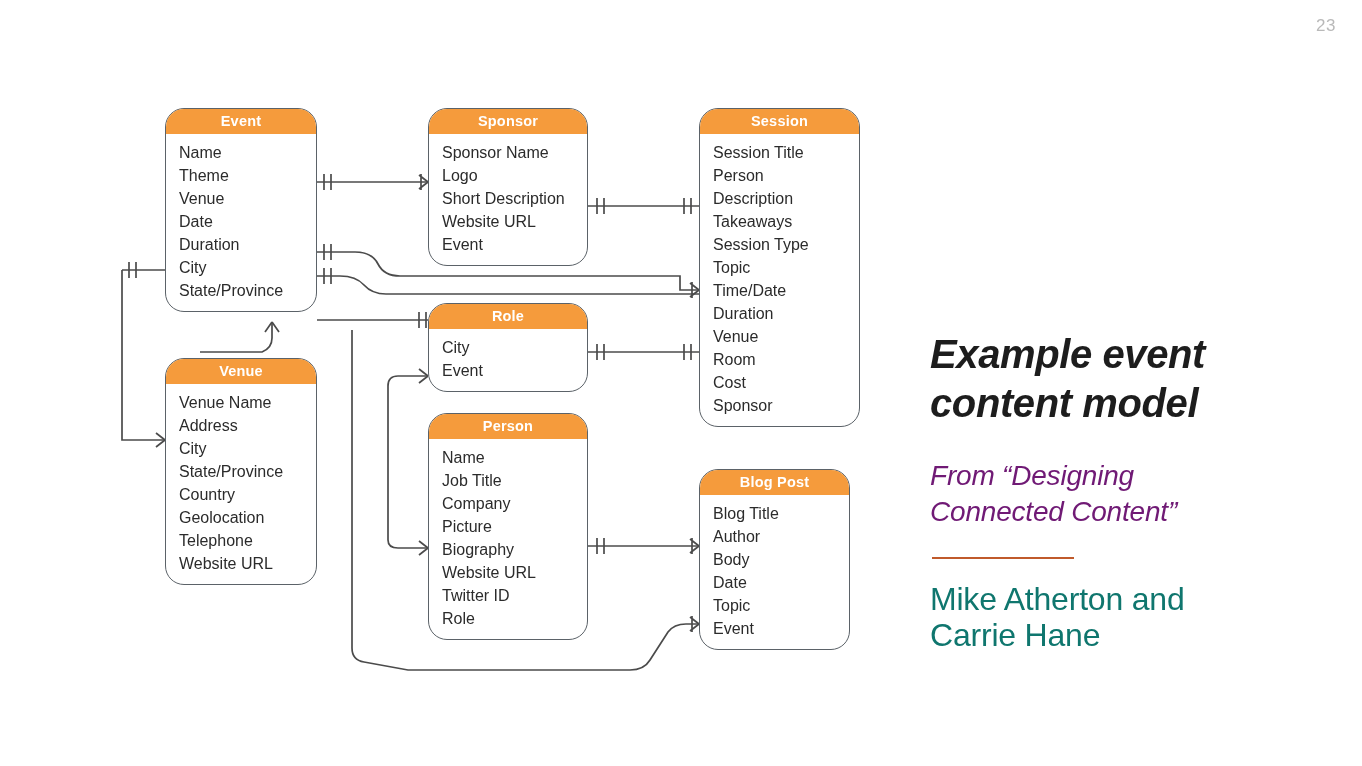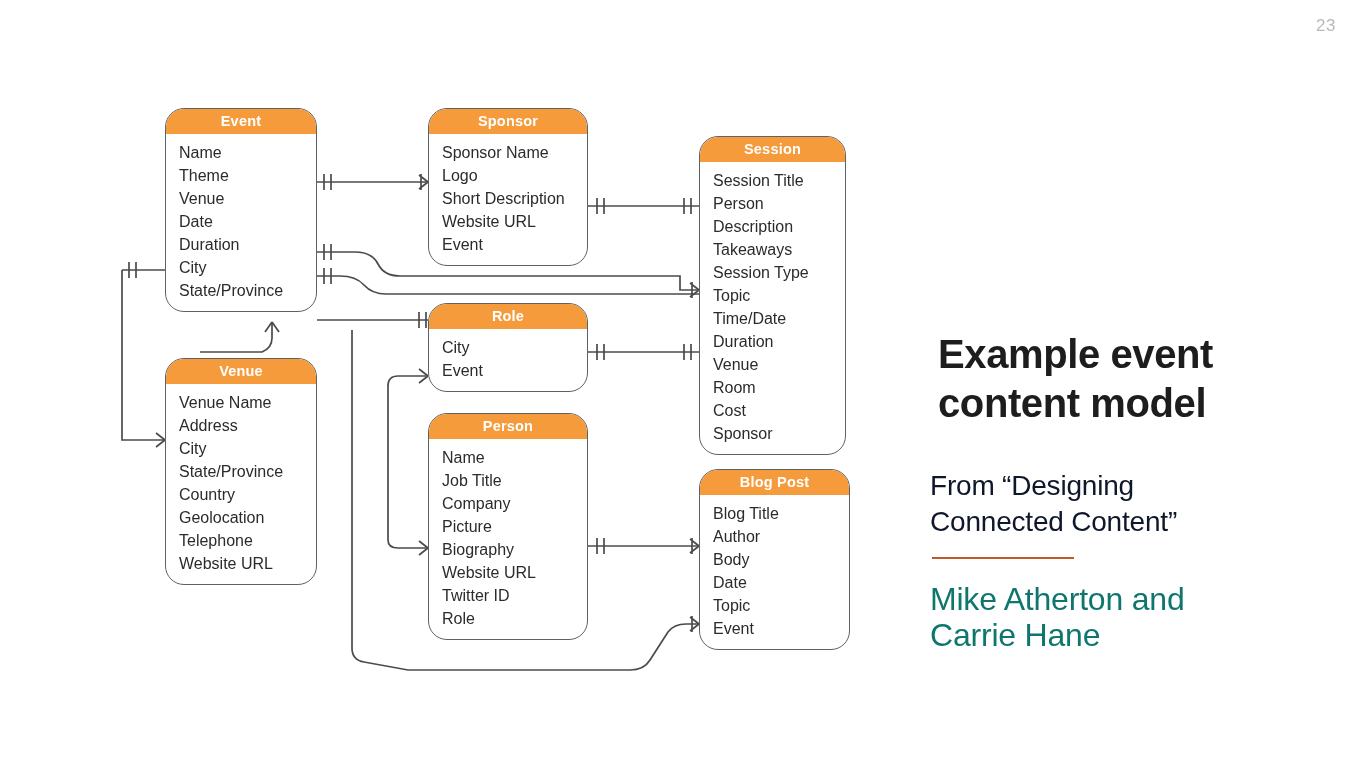--- a/index.html
+++ b/index.html
@@ -73,37 +73,39 @@
   #right {
     position: absolute;
     left: 930px;
     top: 0;
     width: 400px;
     height: 766px;
   }
   .headline {
     position: absolute;
     top: 330px;
-    left: 8px;
+    left: 0;
     width: 360px;
     font-size: 40px;
     line-height: 49px;
     font-weight: bold;
     color: #1d1d1d;
     letter-spacing: -0.4px;
+    font-style: italic;
   }
   .subhead {
     position: absolute;
-    top: 468px;
+    top: 458px;
     left: 0;
     width: 340px;
     font-size: 28px;
     line-height: 36px;
-    color: #0f172a;
+    color: #701a75;
     letter-spacing: -0.2px;
+    font-style: italic;
   }
   .rule {
     position: absolute;
     top: 557px;
     left: 2px;
     width: 142px;
     height: 2px;
     background: #c05a2b;
   }
   .authors {
@@ -199,21 +201,21 @@
       <div class="entity-title">Sponsor</div>
       <div class="entity-fields">
         <div class="entity-field">Sponsor Name</div>
         <div class="entity-field">Logo</div>
         <div class="entity-field">Short Description</div>
         <div class="entity-field">Website URL</div>
         <div class="entity-field">Event</div>
       </div>
     </div>
 
-    <div class="entity" style="left:699px; top:108px; width:147px;margin-top:28px;">
+    <div class="entity" style="left:699px; top:108px; width:161px;">
       <div class="entity-title">Session</div>
       <div class="entity-fields">
         <div class="entity-field">Session Title</div>
         <div class="entity-field">Person</div>
         <div class="entity-field">Description</div>
         <div class="entity-field">Takeaways</div>
         <div class="entity-field">Session Type</div>
         <div class="entity-field">Topic</div>
         <div class="entity-field">Time/Date</div>
         <div class="entity-field">Duration</div>

